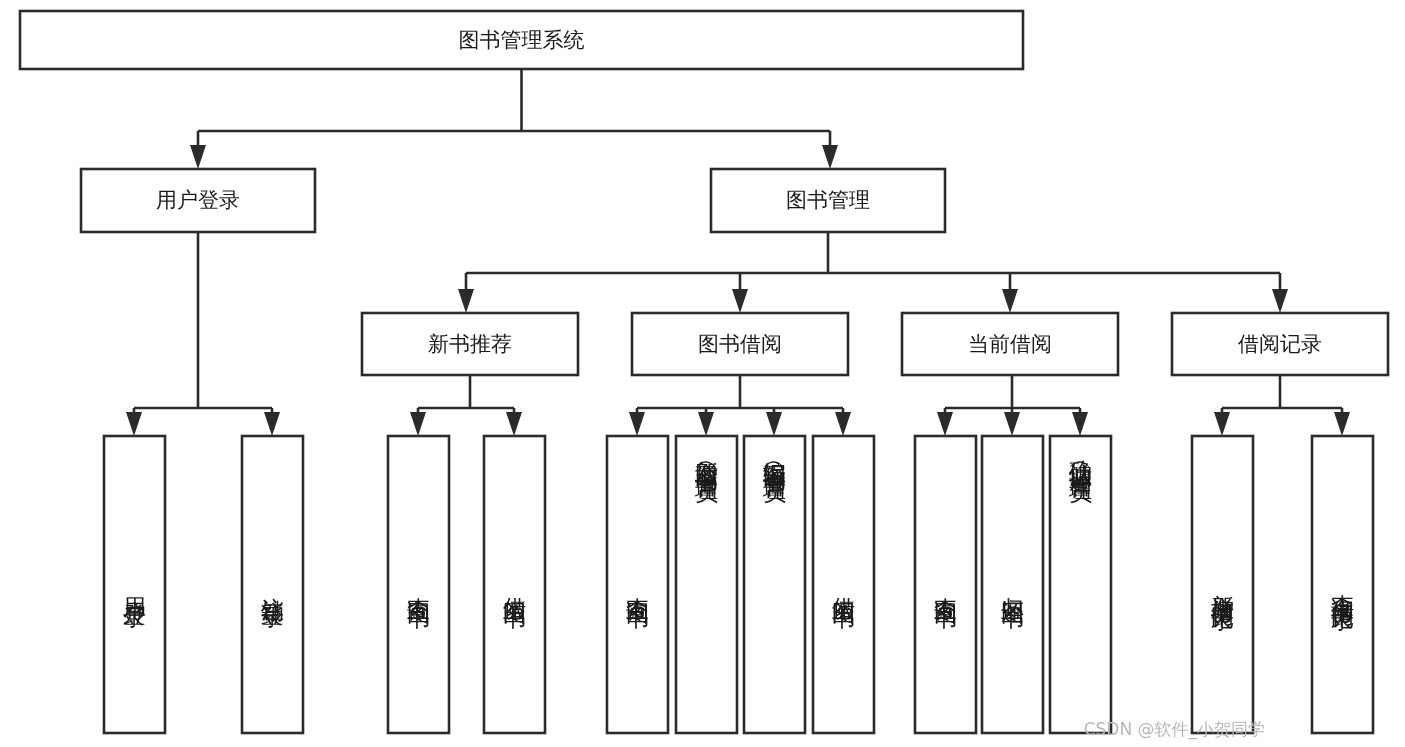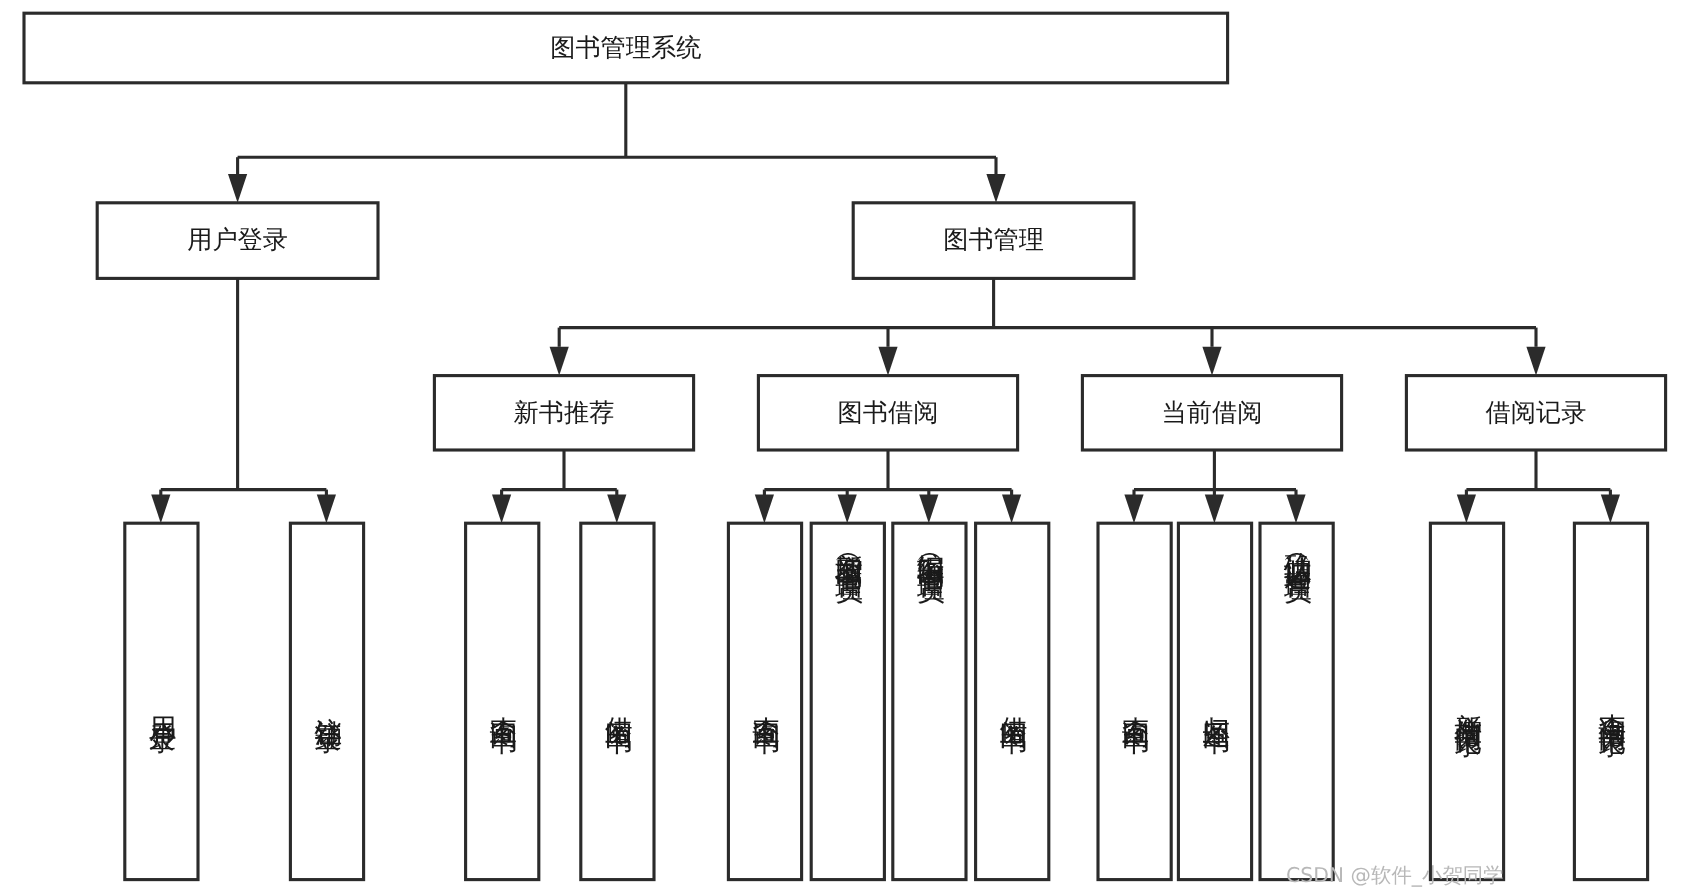--- a/index.html
+++ b/index.html
@@ -60,21 +60,21 @@
     text-orientation: upright;
     font-family: "DejaVu Sans", "Liberation Sans", sans-serif;
     font-size: 23px;
     line-height: 1.18;
     letter-spacing: 3px;
     color: #1a1a1a;
     white-space: nowrap;
   }
   .watermark {
     position: absolute;
-    right: 16px;
+    right: 4px;
     bottom: 6px;
     font-family: "DejaVu Sans", "Liberation Sans", sans-serif;
     font-size: 17px;
     color: #b8b8b8;
     white-space: nowrap;
   }
 </style>
 </head>
 <body>
 

